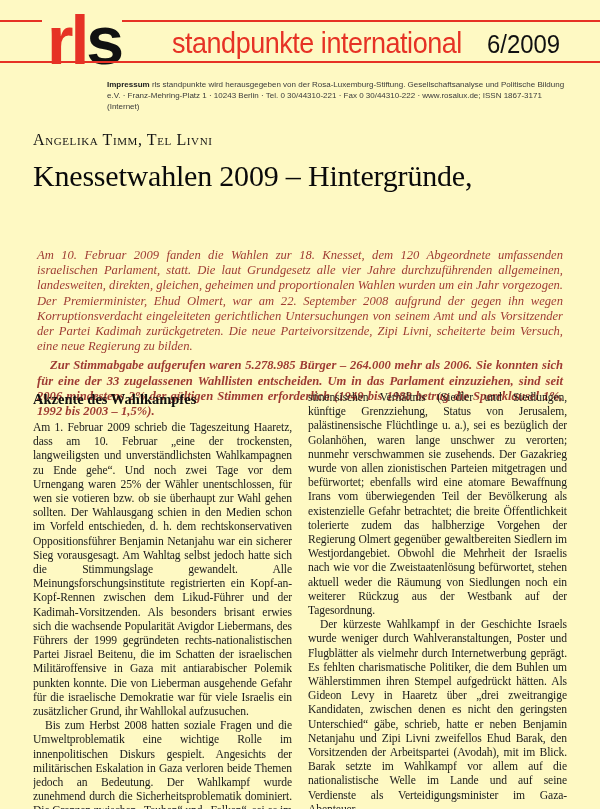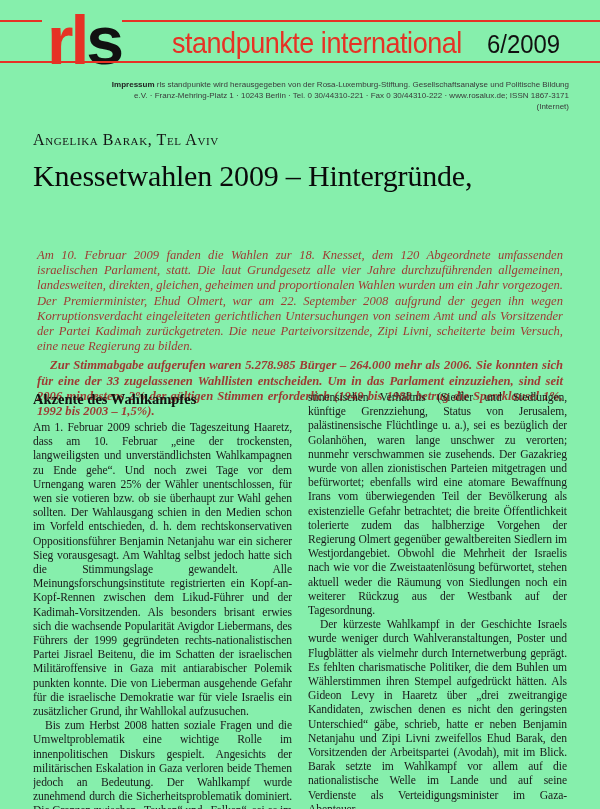--- a/index.html
+++ b/index.html
@@ -1,17 +1,17 @@
 <!DOCTYPE html>
 <html lang="de"><head>
 <meta charset="utf-8">
 <style>
   html,body{margin:0;padding:0;background:#ffffff;}
   .page{
-    position:relative;width:600px;height:809px;background:#86efac;
+    position:relative;width:600px;height:809px;background:#fef9c3;
     overflow:hidden;font-family:"Liberation Serif", serif;color:#1a1a1a;
   }
   
   .rule{position:absolute;background:#e63225;height:2px;}
   .rule-top-left{left:0;top:20px;width:42px;}
   .rule-top-right{left:122px;top:20px;width:478px;}
   .rule-bottom{left:0;top:61px;width:600px;}
   .logo{
     position:absolute;left:47px;top:4px;
     font-family:"Liberation Sans", sans-serif;font-weight:bold;
@@ -27,21 +27,20 @@
   }
   .issue{
     position:absolute;left:487px;top:31px;color:#111111;
     font-family:"Liberation Sans", sans-serif;font-size:26px;line-height:27px;
     transform:scaleX(0.92);transform-origin:left top;white-space:nowrap;
   }
   .impressum{
     position:absolute;left:107px;top:79px;width:462px;
     font-family:"Liberation Sans", sans-serif;font-size:8px;line-height:11px;
     color:#3a3a3a;
-    text-align:right;
   }
   .impressum b{color:#222222;}
   
   .author{
     position:absolute;left:33px;top:131px;
     font-variant:small-caps;font-size:16px;letter-spacing:0.6px;color:#141414;
   }
   .title{
     position:absolute;left:33px;top:158px;width:560px;
     font-weight:normal;font-size:30px;line-height:35px;color:#0a0a0a;
@@ -77,21 +76,21 @@
   <div>
     <div class="rule rule-top-left"></div>
     <div class="rule rule-top-right"></div>
     <div class="logo"><span class="rl">rl</span><span class="s">s</span></div>
     <div class="masthead-title">standpunkte international</div>
     <div class="issue">6/2009</div>
     <div class="rule rule-bottom"></div>
     <div class="impressum"><b>Impressum</b><span> rls standpunkte wird herausgegeben von der Rosa-Luxemburg-Stiftung. Gesellschaftsanalyse und Politische Bildung e.V. · Franz-Mehring-Platz 1 · 10243 Berlin · Tel. 0 30/44310-221 · Fax 0 30/44310-222 · www.rosalux.de; ISSN 1867-3171 (Internet)</span></div>
   </div>
 
-  <div class="author">Angelika Barak, Tel Aviv</div>
+  <div class="author">Angelika Timm, Tel Livni</div>
   <div class="title">
     <div>Knessetwahlen 2009 – Hintergründe,</div>
   </div>
 
   <div class="intro">
       <p class="">Am 10. Februar 2009 fanden die Wahlen zur 18. Knesset, dem 120 Abgeordnete umfassenden israelischen Parlament, statt. Die laut Grundgesetz alle vier Jahre durchzuführenden allgemeinen, landesweiten, direkten, gleichen, geheimen und proportionalen Wahlen wurden um ein Jahr vorgezogen. Der Premierminister, Ehud Olmert, war am 22. September 2008 aufgrund der gegen ihn wegen Korruptionsverdacht eingeleiteten gerichtlichen Untersuchungen von seinem Amt und als Vorsitzender der Partei Kadimah zurückgetreten. Die neue Parteivorsitzende, Zipi Livni, scheiterte beim Versuch, eine neue Regierung zu bilden.</p>
       <p class=" indent">Zur Stimmabgabe aufgerufen waren 5.278.985 Bürger – 264.000 mehr als 2006. Sie konnten sich für eine der 33 zugelassenen Wahllisten entscheiden. Um in das Parlament einzuziehen, sind seit 2006 mindestens 2% der gültigen Stimmen erforderlich (1949 bis 1988 betrug die Sperrklausel 1%, 1992 bis 2003 – 1,5%).</p>
     </div>
 
   <div class="columns">

